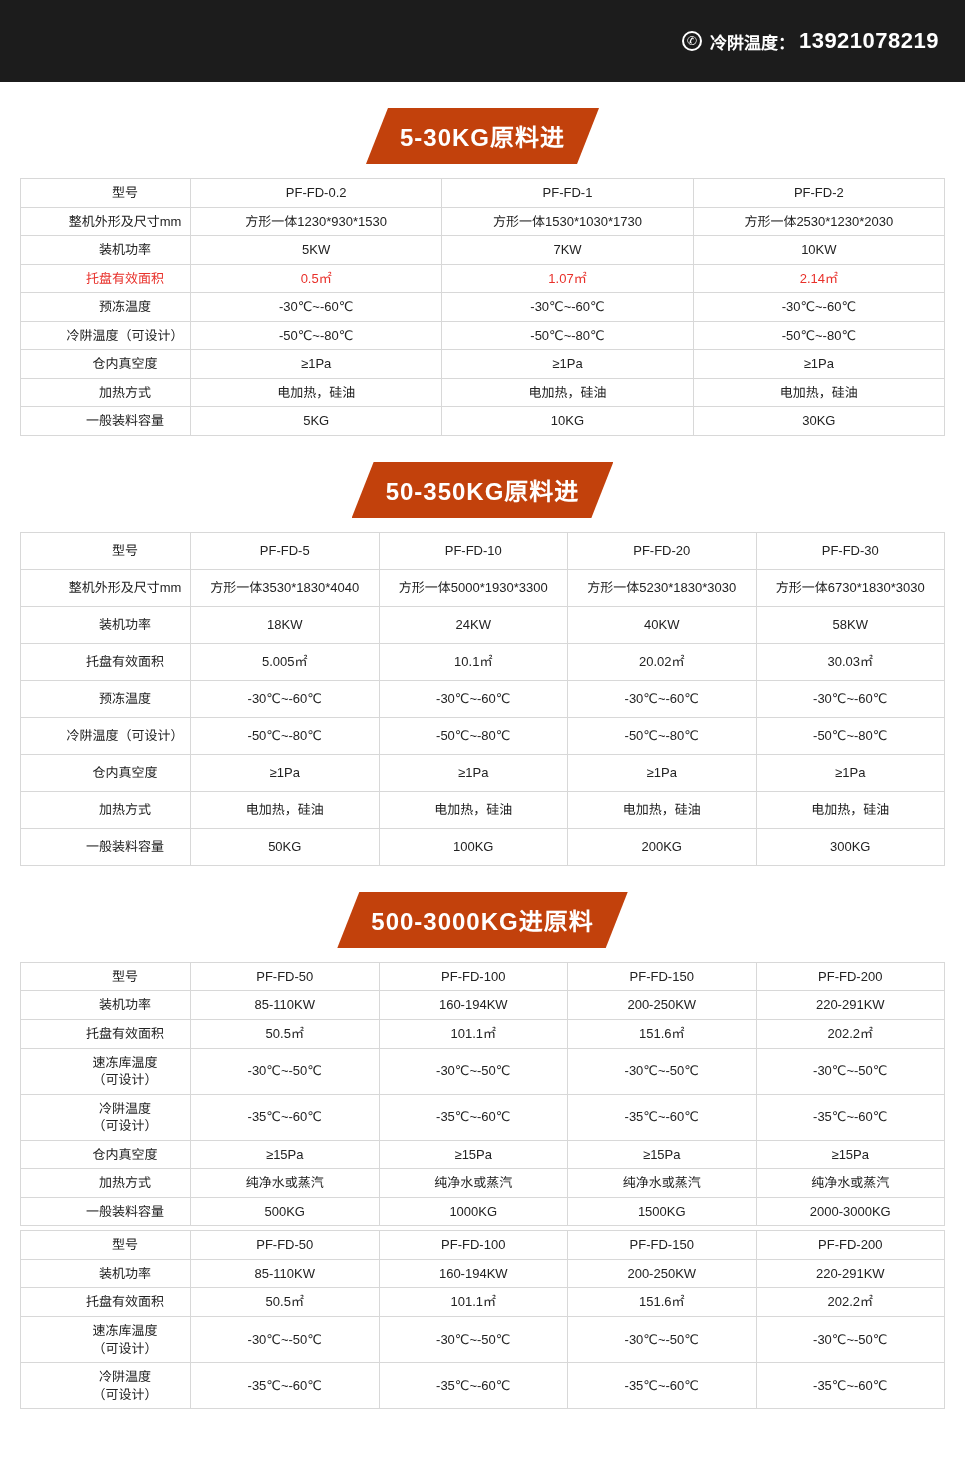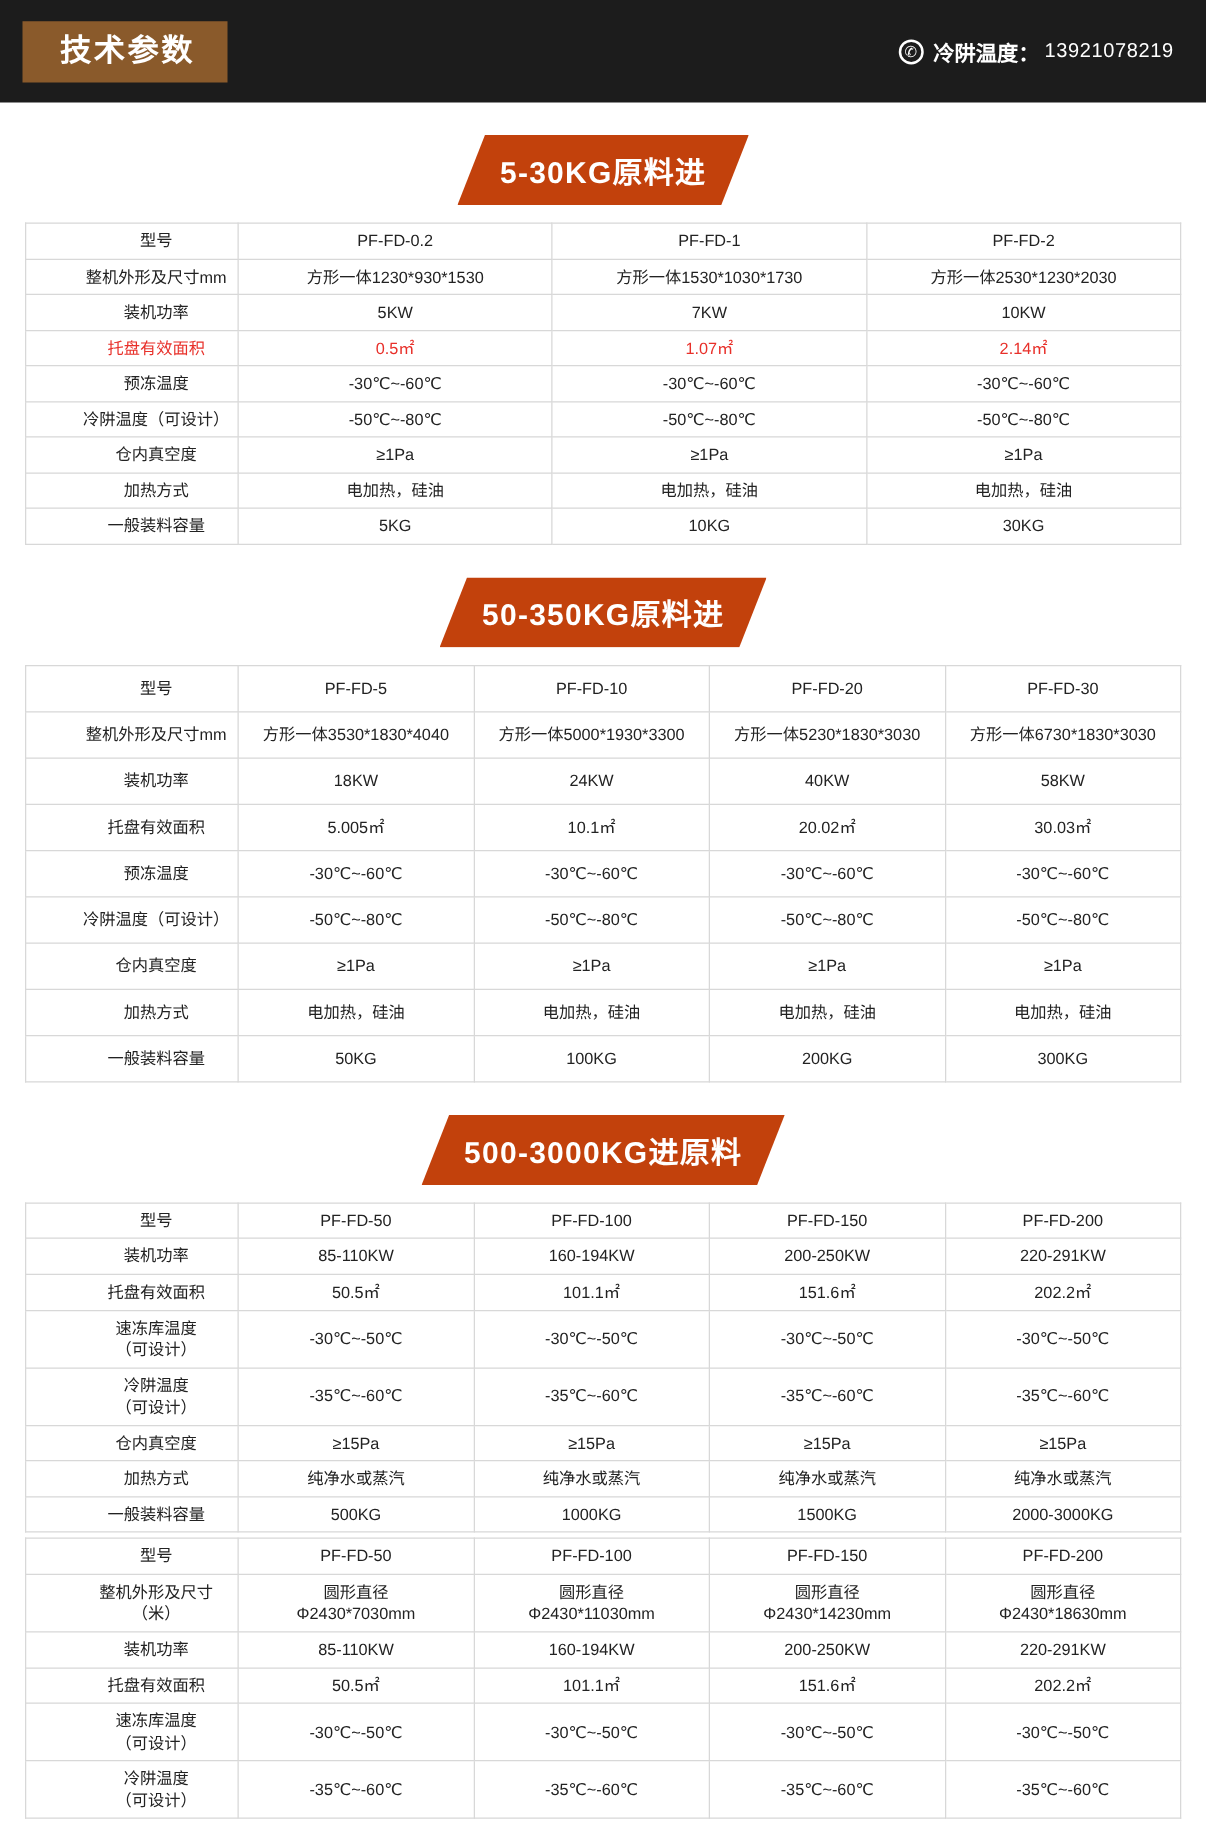--- a/index.html
+++ b/index.html
@@ -51,22 +51,22 @@
     border-radius: 50%;
     margin-right: 8px;
     display: inline-flex;
     align-items: center;
     justify-content: center;
     font-size: 12px;
     line-height: 1;
   }
   .hotline-label { margin-right: 4px; }
   .hotline-number {
-    font-size: 16px;
-    font-weight: normal;
+    font-size: 22px;
+    font-weight: bold;
     letter-spacing: 0.5px;
   }
 
   
   .section-banner {
     display: flex;
     justify-content: center;
     margin: 26px 0 14px 0;
   }
   .banner-inner {
@@ -104,21 +104,20 @@
   .t4 td { height: 25px; }
 
   .gap-sm { height: 4px; }
 </style>
 </head>
 <body>
 
 <div class="page">
 
   <div class="header">
-    <div class="header-tag">技术参数</div>
     <div class="hotline">
       <span class="phone-icon">✆</span>
       <span class="hotline-label">冷阱温度：</span>
       <span class="hotline-number">13921078219</span>
     </div>
   </div>
 
   <div class="section-banner">
     <div class="banner-inner">5-30KG原料进</div>
   </div>
@@ -324,27 +323,20 @@
     <table class="spec t4" id="tbl4">
         <tbody>
           <tr>
             <td class="label">型号</td>
             <td>PF-FD-50</td>
             <td>PF-FD-100</td>
             <td>PF-FD-150</td>
             <td>PF-FD-200</td>
           </tr>
           <tr>
-            <td class="label">整机外形及尺寸<br>（米）</td>
-            <td>圆形直径<br>Φ2430*7030mm</td>
-            <td>圆形直径<br>Φ2430*11030mm</td>
-            <td>圆形直径<br>Φ2430*14230mm</td>
-            <td>圆形直径<br>Φ2430*18630mm</td>
-          </tr>
-          <tr>
             <td class="label">装机功率</td>
             <td>85-110KW</td>
             <td>160-194KW</td>
             <td>200-250KW</td>
             <td>220-291KW</td>
           </tr>
           <tr>
             <td class="label">托盘有效面积</td>
             <td>50.5㎡</td>
             <td>101.1㎡</td>

